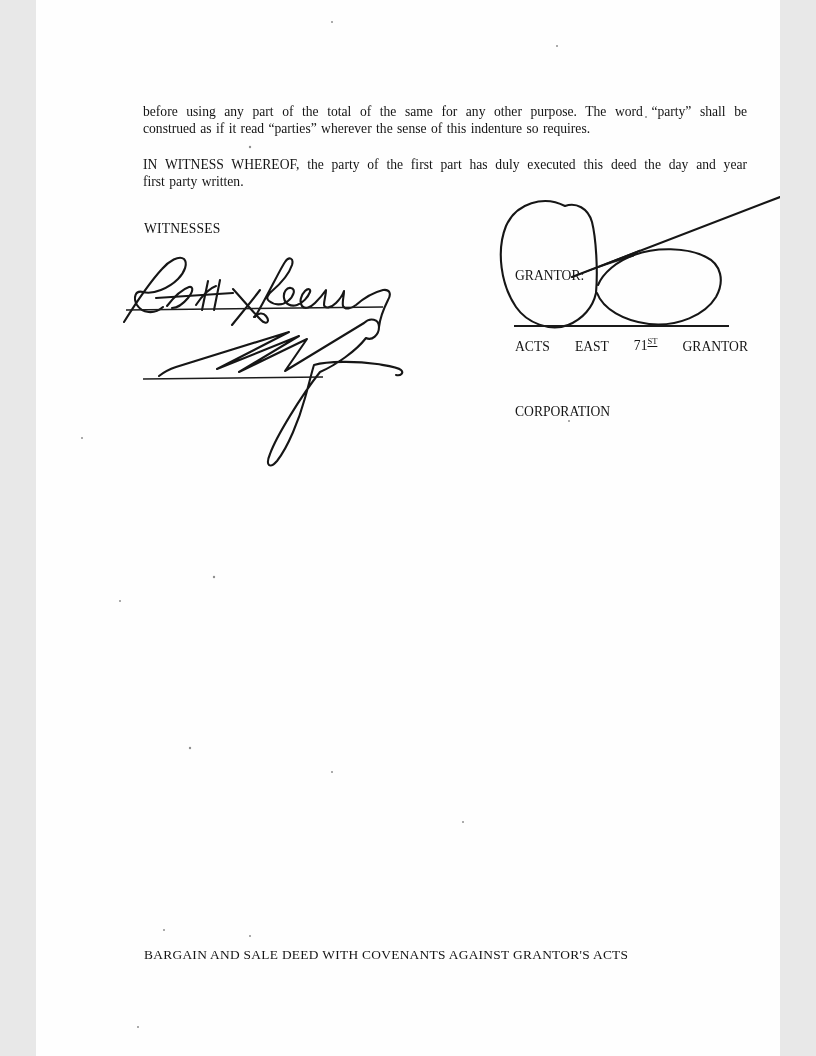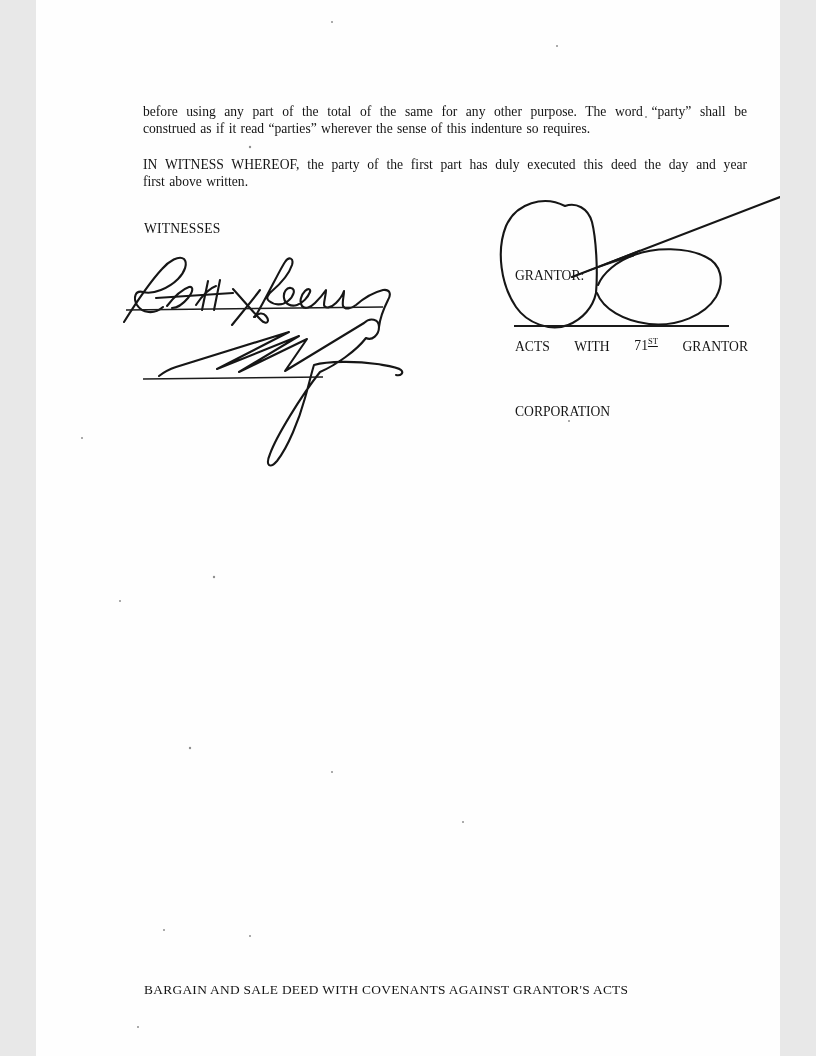--- a/index.html
+++ b/index.html
@@ -47,33 +47,33 @@
 
 <div class="page">
 
   <div class="abs body-text" style="left:107px; top:103px;">
     <div class="jline">before using any part of the total of the same for any other purpose. The word “party” shall be</div>
     <div>construed as if it read “parties” wherever the sense of this indenture so requires.</div>
   </div>
 
   <div class="abs body-text" style="left:107px; top:156px;">
     <div class="jline">IN WITNESS WHEREOF, the party of the first part has duly executed this deed the day and year</div>
-    <div>first above written.</div>
+    <div>first party written.</div>
   </div>
 
   <div class="abs heading" style="left:108px; top:221px;">WITNESSES</div>
 
   <div class="abs grantor-block" style="left:479px; top:220px;">
     <span class="gline">GRANTOR:</span>
-    <span class="gline jline"><span>ACTS</span> <span>WITH</span> <span><span>71</span><sup>ST</sup></span> <span>GRANTOR</span></span>
+    <span class="gline jline"><span>ACTS</span> <span>EAST</span> <span><span>71</span><sup>ST</sup></span> <span>GRANTOR</span></span>
     <span class="gline">CORPORATION</span>
   </div>
 
 
-  <div class="abs footer-line" style="left:108px; top:947px;margin-top:35px;">BARGAIN AND SALE DEED WITH COVENANTS AGAINST GRANTOR'S ACTS</div>
+  <div class="abs footer-line" style="left:108px; top:947px;">BARGAIN AND SALE DEED WITH COVENANTS AGAINST GRANTOR'S ACTS</div>
 
   <svg class="sig-svg" width="816" height="1056" viewBox="0 0 816 1056">
 
     <g>
       <path class="sig-stroke" d="M 88,322 C 98,306 114,282 126,269 C 133,261 143,255 148,259 C 152,263 149,272 142,279 C 133,288 117,295 107,292 C 99,290 97,298 101,305 C 106,313 118,315 127,307"></path>
       <path class="sig-stroke" d="M 131,306 C 138,297 147,289 153,287 C 158,286 157,292 152,298 C 147,304 141,308 136,308"></path>
       <path class="sig-stroke" d="M 160,305 C 166,296 174,288 180,286"></path>
       <path class="sig-stroke" d="M 172,281 L 166,310"></path>
       <path class="sig-stroke" d="M 184,280 L 178,310"></path>
       <path class="sig-stroke" d="M 120,298 L 197,293"></path>

